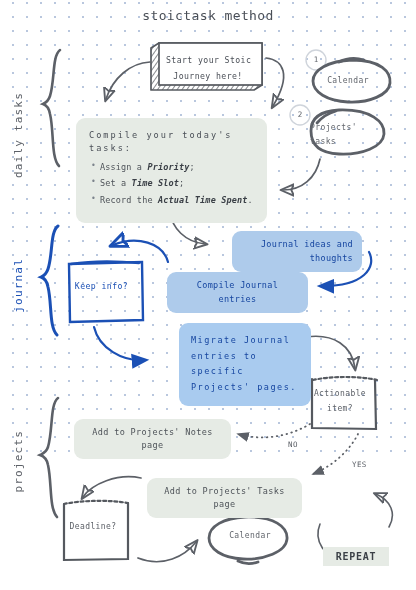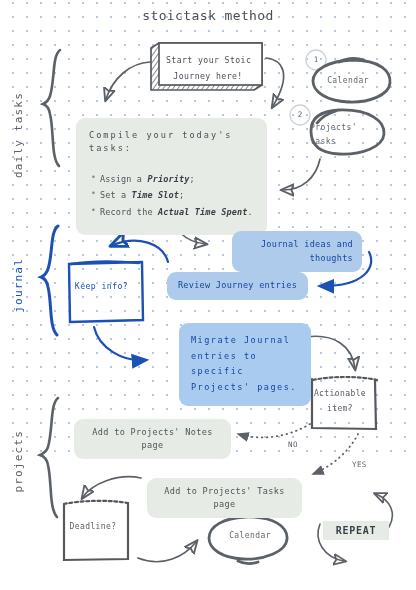--- a/index.html
+++ b/index.html
@@ -37,21 +37,21 @@
   #lbl-daily{left:12px;top:92px;color:#5c6067;}
   #lbl-journal{left:12px;top:258px;color:#1b50b5;}
   #lbl-projects{left:12px;top:430px;color:#5c6067;}
 
   
   .greenbox{
     background:#e6ebe5;border-radius:9px;
     color:#4e5359;font-size:8.5px;line-height:1.55;
   }
   #compile{left:76px;top:118px;width:191px;padding:11px 13px 12px 13px;}
-  #compile .hdr{letter-spacing:2.0px;font-size:8.6px;color:#4a4f57;margin-bottom:17px;}
+  #compile .hdr{letter-spacing:2.0px;font-size:8.6px;color:#4a4f57;margin-bottom:5px;}
   #compile ul{margin:0;padding:0 0 0 11px;list-style:none;}
   #compile li{position:relative;margin:3.5px 0;letter-spacing:.15px;}
   #compile li:before{content:"•";position:absolute;left:-9px;top:-1px;color:#7c838c;font-size:8px;}
   #compile b{font-weight:bold;color:#3b4047;font-style:italic;}
 
   #notes-page{left:74px;top:419px;width:157px;padding:7px 12px;text-align:center;letter-spacing:.35px;}
   #tasks-page{left:147px;top:478px;width:155px;padding:7px 12px;text-align:center;letter-spacing:.35px;}
 
   
   .bluebox{border-radius:9px;font-size:8.5px;line-height:1.6;}
@@ -63,21 +63,21 @@
     left:167px;top:272px;width:141px;padding:7px 9px;text-align:center;
     background:#aecbeb;color:#14449f;letter-spacing:.3px;
   }
   #migrate{
     left:179px;top:323px;width:132px;padding:10px 12px;
     background:#a9cbef;color:#14449f;letter-spacing:1.5px;line-height:1.85;
   }
 
   
   #repeat{
-    left:323px;top:521px;width:66px;padding:4px 0;text-align:center;
+    left:323px;top:547px;width:66px;padding:4px 0;text-align:center;
     background:#e6ebe5;color:#3b4047;font-size:10px;font-weight:bold;letter-spacing:.7px;
   }
 
   
   .plain{position:absolute;font-size:8px;color:#585d65;letter-spacing:.4px;white-space:nowrap;}
   #t-start{left:166px;top:53px;width:84px;text-align:center;font-size:8.2px;color:#4a4f57;line-height:1.9;}
   #t-calendar1{left:318px;top:76px;width:60px;text-align:center;color:#62666d;}
   #t-projtasks{left:310px;top:121px;width:66px;color:#62666d;line-height:1.8;}
   #t-keepinfo{left:74px;top:281px;width:55px;text-align:center;color:#1b50b5;font-size:8.2px;}
   #t-actionable{left:308px;top:386px;width:64px;text-align:center;color:#5c6067;line-height:1.9;}
@@ -215,21 +215,21 @@
   <div class="node greenbox" id="compile">
     <div class="hdr">Compile your today's tasks:</div>
     <ul>
       <li><span>Assign a </span><b>Priority</b><span>;</span></li>
       <li><span>Set a </span><b>Time Slot</b><span>;</span></li>
       <li><span>Record the </span><b>Actual Time Spent</b><span>.</span></li>
     </ul>
   </div>
 
   <div class="node bluebox" id="journal-ideas">Journal ideas and thoughts</div>
-  <div class="node bluebox" id="review-entries">Review Journey entries</div>
+  <div class="node bluebox" id="review-entries">Compile Journal entries</div>
   <div class="plain" id="t-keepinfo">Keep info?</div>
   <div class="node bluebox" id="migrate">
     <div>Migrate Journal</div>
     <div>entries to specific</div>
     <div>Projects' pages.</div>
   </div>
 
   <div class="plain" id="t-actionable">
     <div>Actionable</div>
     <div>item?</div>

